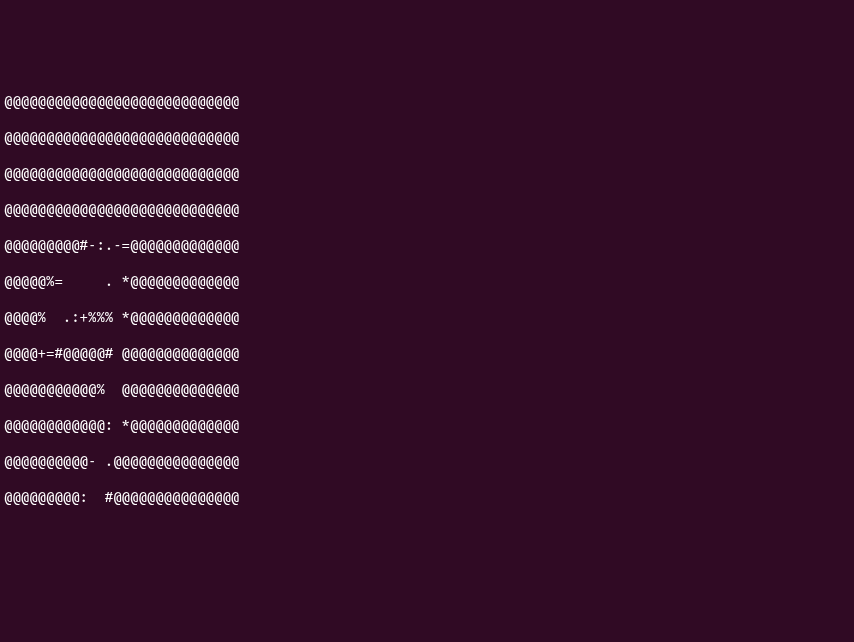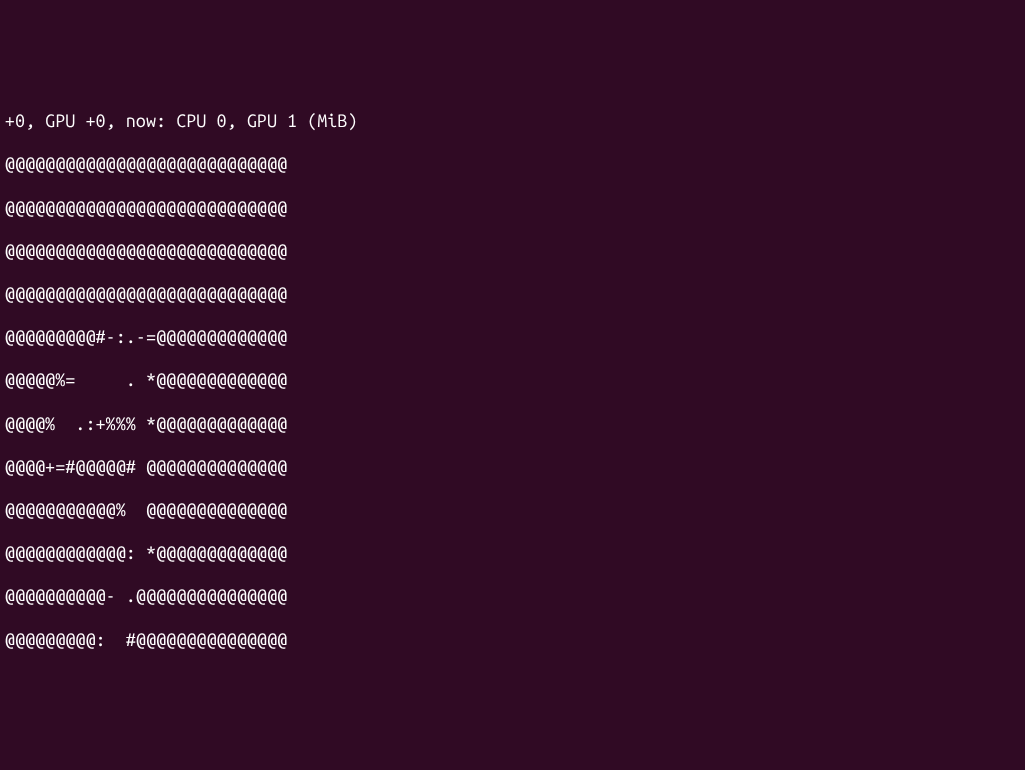--- a/index.html
+++ b/index.html
@@ -26,21 +26,20 @@
       white-space: pre;
       letter-spacing: 0;
     }
   </style>
 </head>
 <body>
 
 
 
 <div class="terminal">
-<div class="line">+0, GPU +0, now: CPU 0, GPU 1 (MiB)</div>
 <div class="line">@@@@@@@@@@@@@@@@@@@@@@@@@@@@</div>
 <div class="line">@@@@@@@@@@@@@@@@@@@@@@@@@@@@</div>
 <div class="line">@@@@@@@@@@@@@@@@@@@@@@@@@@@@</div>
 <div class="line">@@@@@@@@@@@@@@@@@@@@@@@@@@@@</div>
 <div class="line">@@@@@@@@@#-:.-=@@@@@@@@@@@@@</div>
 <div class="line">@@@@@%=     . *@@@@@@@@@@@@@</div>
 <div class="line">@@@@%  .:+%%% *@@@@@@@@@@@@@</div>
 <div class="line">@@@@+=#@@@@@# @@@@@@@@@@@@@@</div>
 <div class="line">@@@@@@@@@@@%  @@@@@@@@@@@@@@</div>
 <div class="line">@@@@@@@@@@@@: *@@@@@@@@@@@@@</div>

